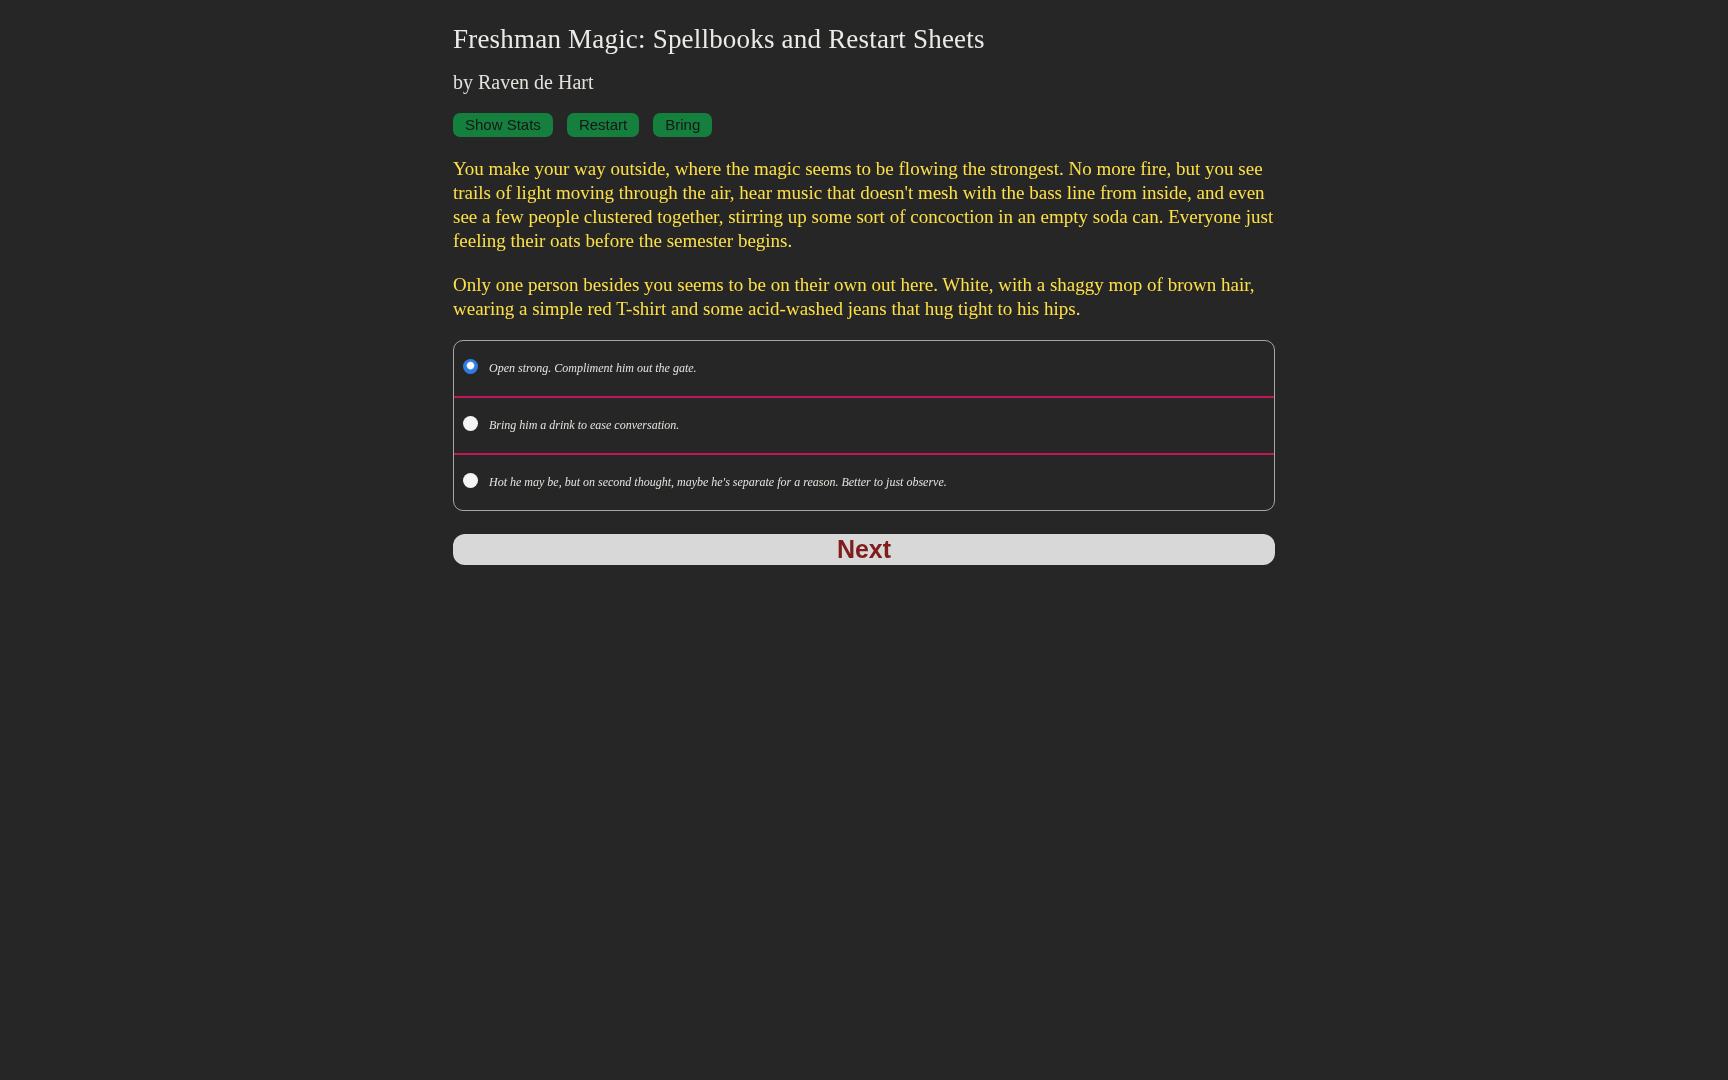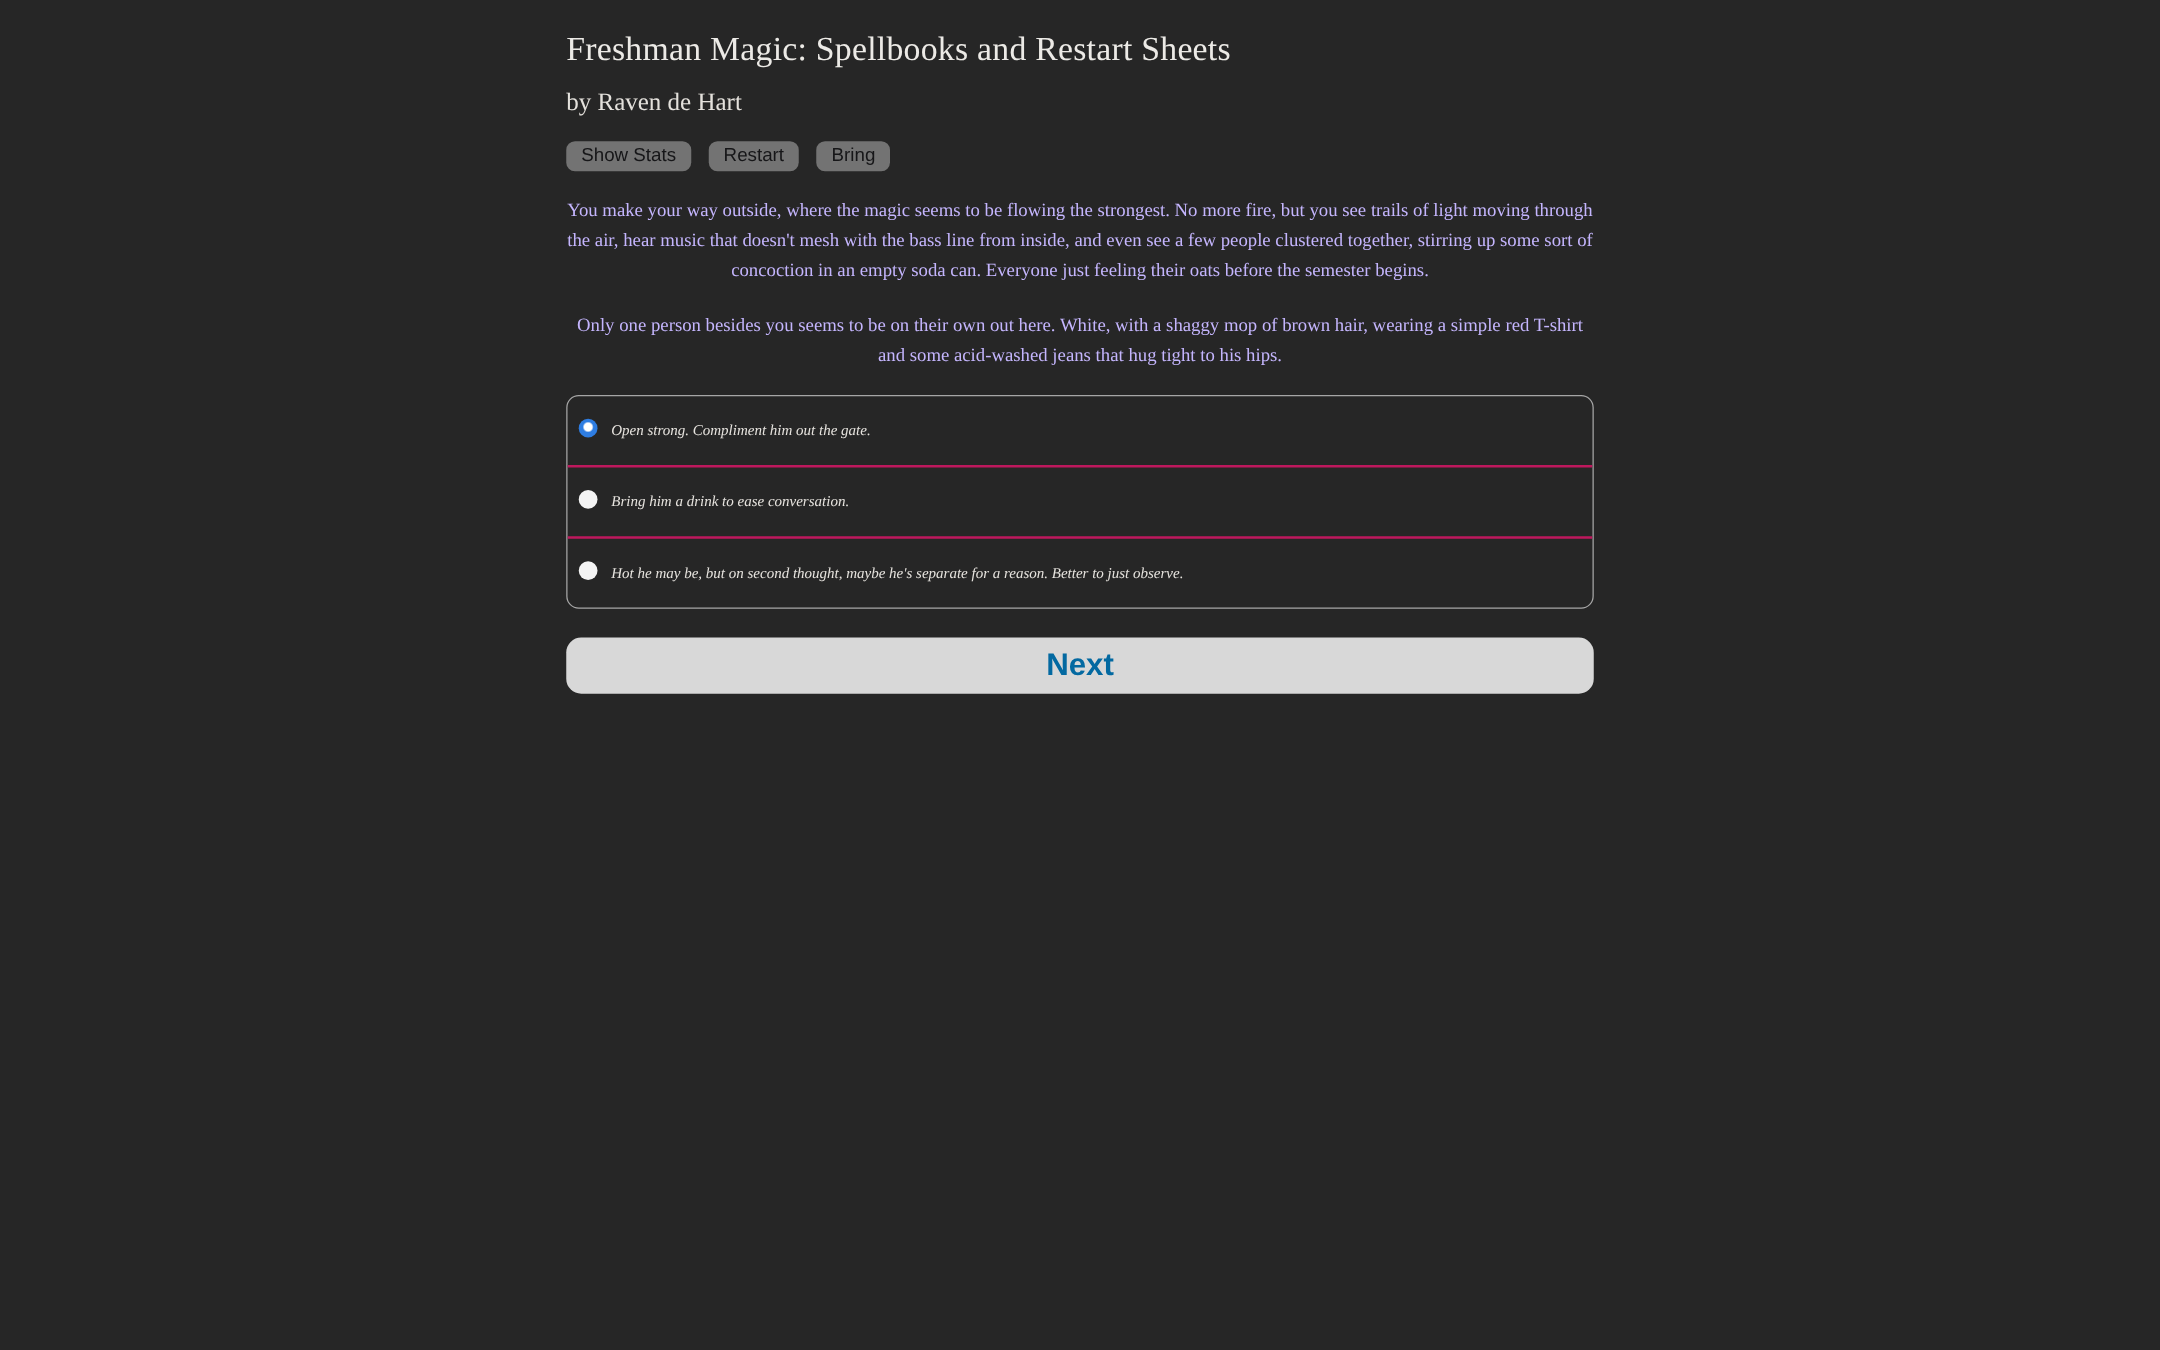--- a/index.html
+++ b/index.html
@@ -34,33 +34,32 @@
   }
   .toolbar {
     margin-top: 19px;
     display: flex;
     gap: 14px;
   }
   .toolbar button {
     font-family: "Liberation Sans", "DejaVu Sans", sans-serif;
     font-size: 15px;
     color: #161618;
-    background: #737373;
+    background: #15803d;
     border: none;
     border-radius: 7px;
     padding: 4px 12px 5px 12px;
     line-height: 1;
     cursor: pointer;
   }
   .story p {
-    font-size: 15px;
+    font-size: 19px;
     line-height: 24px;
     margin: 20px 0 0 0;
-    color: #c4b5fd;
-    text-align: center;
+    color: #fde047;
   }
   .choice-box {
     margin-top: 19px;
     border: 1px solid #a6a6a6;
     border-radius: 10px;
     overflow: hidden;
   }
   .choice-row {
     display: block;
     padding: 15px 14px 15px 9px;
@@ -82,28 +81,28 @@
     vertical-align: -2px;
     margin-right: 11px;
   }
   .radio.checked {
     background: radial-gradient(circle at 50% 44%, #ffffff 0 3px, #cfe0f7 3.4px, #2e7de2 4.4px 100%);
   }
   .next-button {
     display: block;
     width: 100%;
     margin-top: 23px;
-    height: 45px;
+    height: 31px;
     background: #d8d8d8;
     border: none;
     border-radius: 12px;
     font-family: "Liberation Sans", "DejaVu Sans", sans-serif;
     font-weight: 700;
     font-size: 25px;
-    color: #0369a1;
+    color: #7f1d1d;
     cursor: pointer;
   }
 </style>
 </head>
 <body>
 
 <div class="content">
 
   <h1 class="game-title">Freshman Magic: Spellbooks and Restart Sheets</h1>
   <p class="byline">by Raven de Hart</p>

